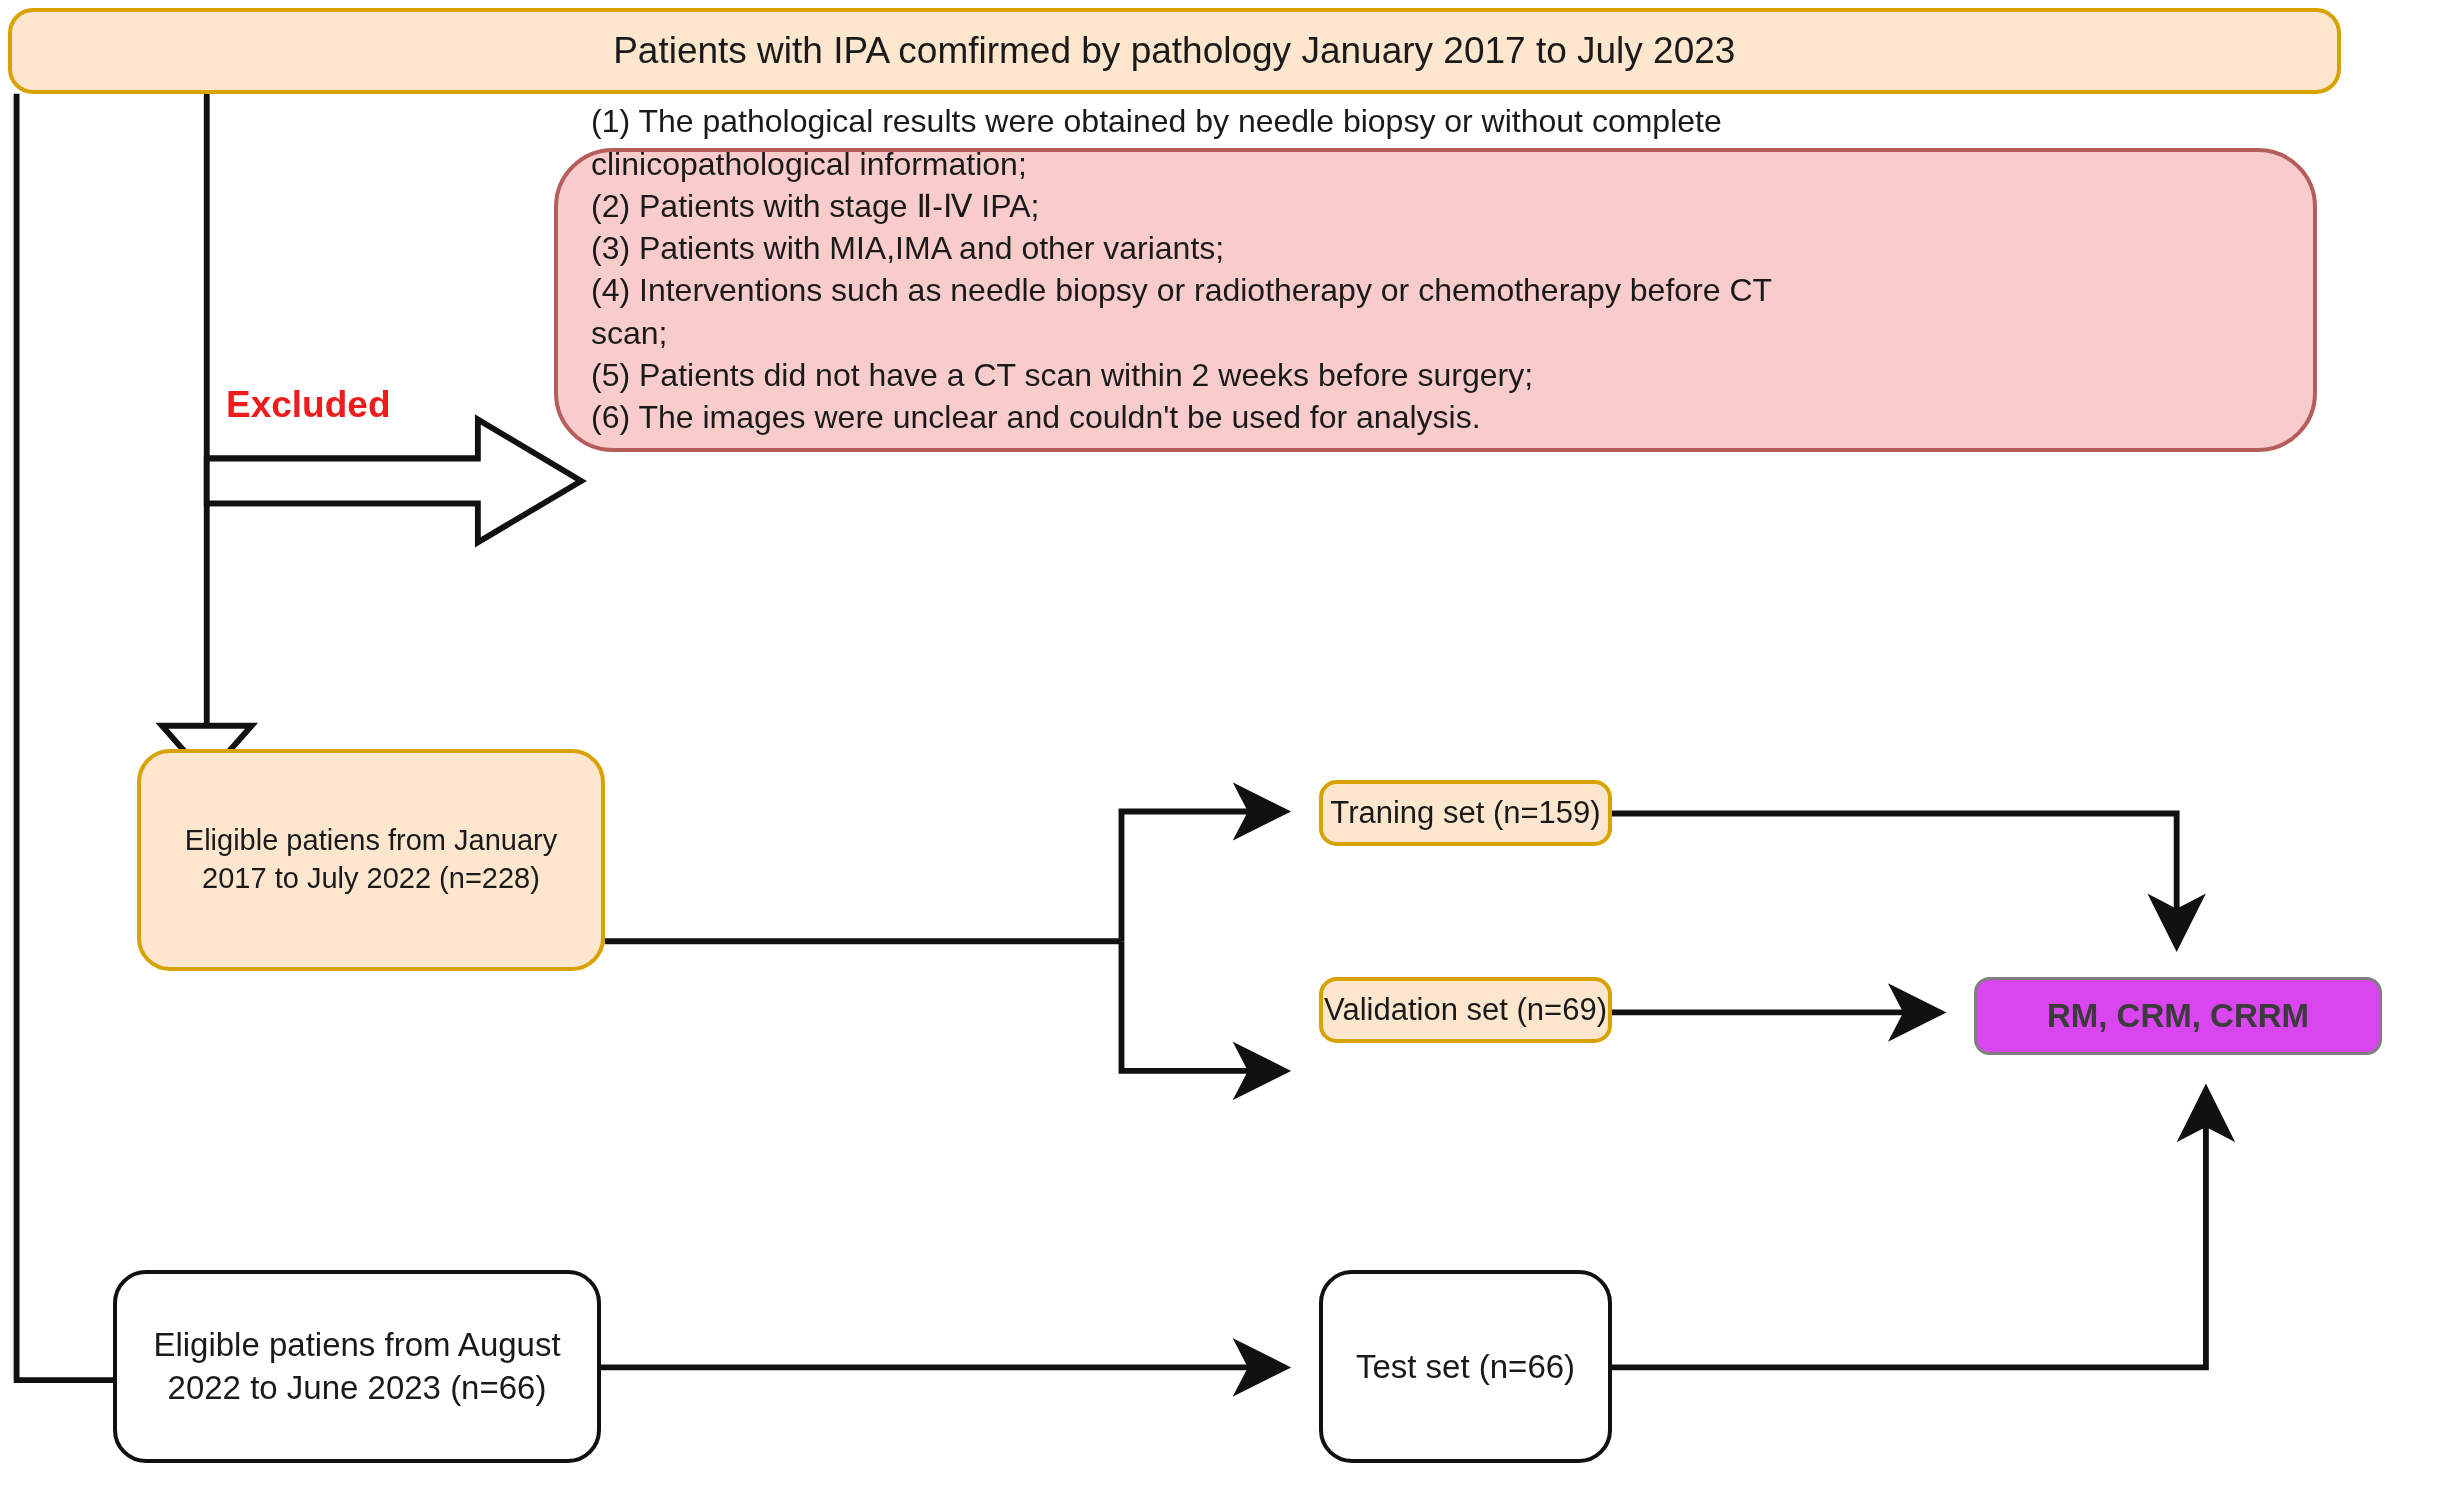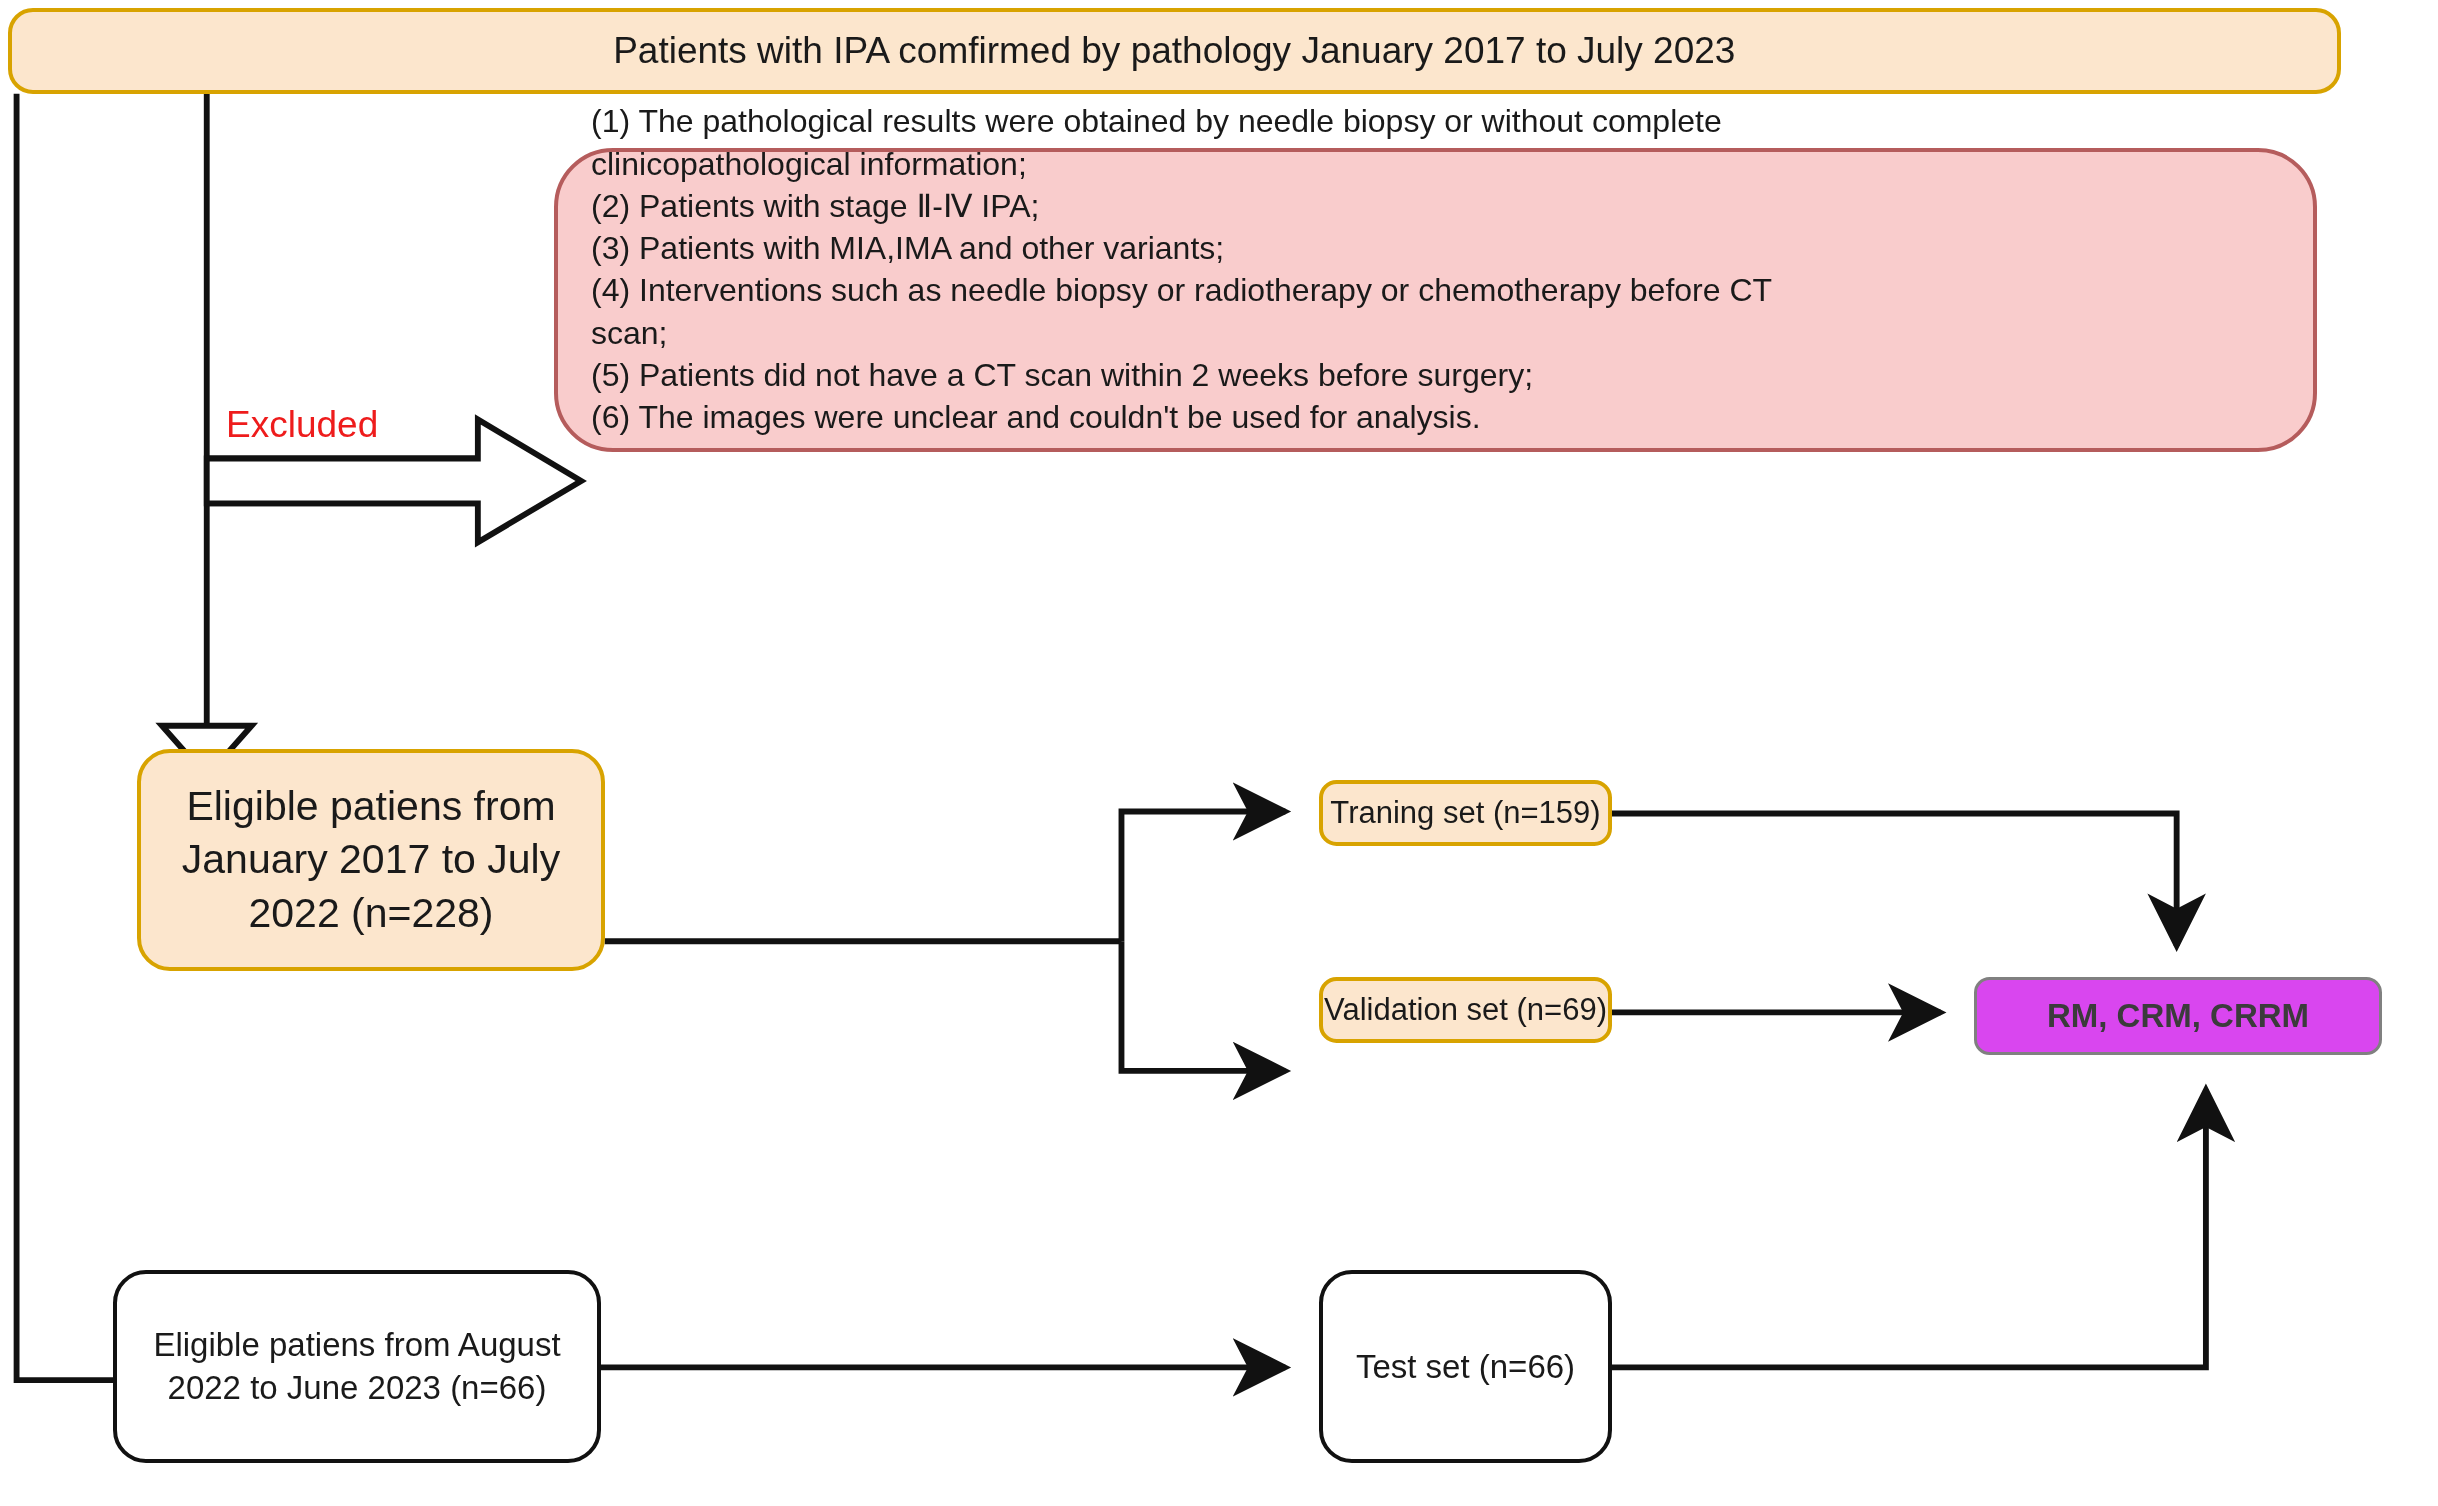--- a/index.html
+++ b/index.html
@@ -72,21 +72,21 @@
   #exclusion-list {
     font-size: 32px;
     line-height: 1.32;
     white-space: pre-line;
     text-align: left;
   }
   #eligible-train-box {
     left: 137px; top: 749px;
     width: 468px; height: 222px;
     border-radius: 33px;
-    font-size: 41px;
+    font-size: 29px;
     line-height: 1.3;
     padding: 0 13.7px;
   }
   #training-box {
     left: 1319px; top: 780px;
     width: 293px; height: 66px;
     border-radius: 17.6px;
     font-size: 31px;
   }
   #validation-box {
@@ -112,23 +112,23 @@
     padding: 0 6px;
   }
   #test-box {
     left: 1319px; top: 1270px;
     width: 293px; height: 193px;
     border-radius: 33px;
     font-size: 33px;
   }
   #excluded-label {
     position: absolute;
-    left: 226px; top: 404px;
+    left: 226px; top: 384px;
     font-size: 37px;
-    font-weight: normal;
+    font-weight: bold;
     color: #ee1c1c;
     z-index: 4;
     white-space: nowrap;
   }
   .multiline { white-space: pre-line; }
 </style>
 </head>
 <body>
 
 <div id="canvas">

